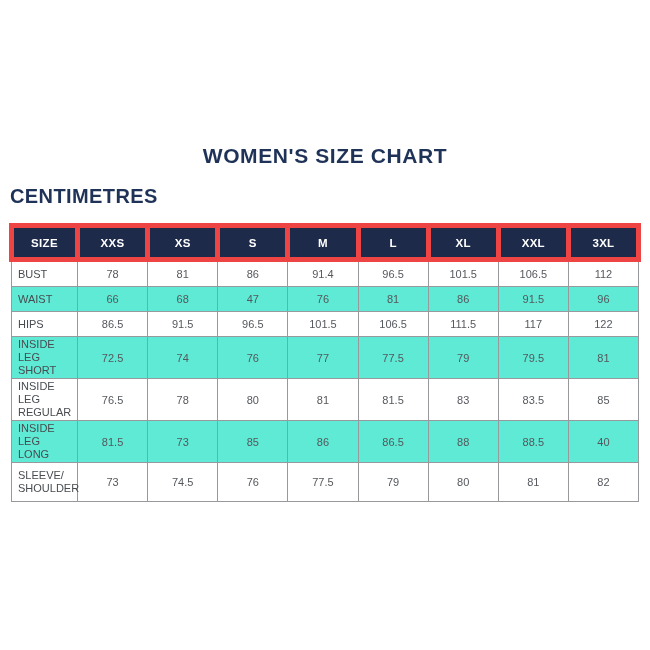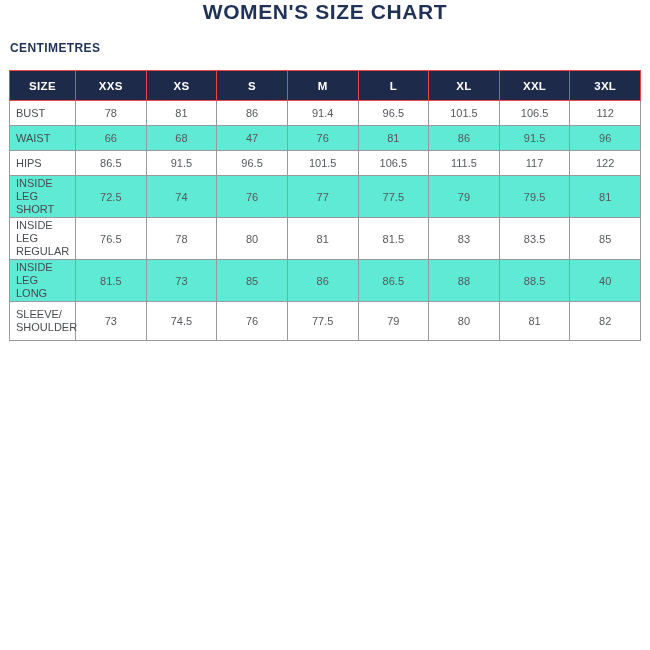--- a/index.html
+++ b/index.html
@@ -11,48 +11,49 @@
     font-family: "Liberation Sans", sans-serif;
     overflow: hidden;
   }
   .page {
     width: 650px;
     height: 650px;
     position: relative;
     background: #ffffff;
   }
   .title {
+    padding-top: 144px;
     text-align: center;
     color: #1f3257;
     font-size: 21px;
     font-weight: bold;
     letter-spacing: 0.6px;
     line-height: 24px;
   }
   .unit-label {
     margin: 17px 0 0 10px;
     color: #1f3257;
-    font-size: 12px;
+    font-size: 20px;
     font-weight: bold;
     letter-spacing: 0.4px;
   }
   table.size-chart {
     border-collapse: collapse;
     table-layout: fixed;
     width: 632px;
     margin: 15px 0 0 9px;
     font-size: 11px;
   }
   col.label-col { width: 66px; }
   thead th {
     background: #1d2a4a;
     color: #ffffff;
     font-weight: bold;
     text-align: center;
-    border: 1px solid #ef4444;
+    border: 5px solid #ef4444;
     font-size: 11.5px;
     letter-spacing: 0.3px;
   }
   thead tr.size-row th { height: 27px; }
   thead tr.uk-row th { height: 21px; }
   thead tr.size-row th:first-child,
   thead tr.uk-row th:first-child { text-align: center; }
   thead { border-bottom: 1px solid #14203a; }
   tbody td {
     border: 1px solid #97999c;

